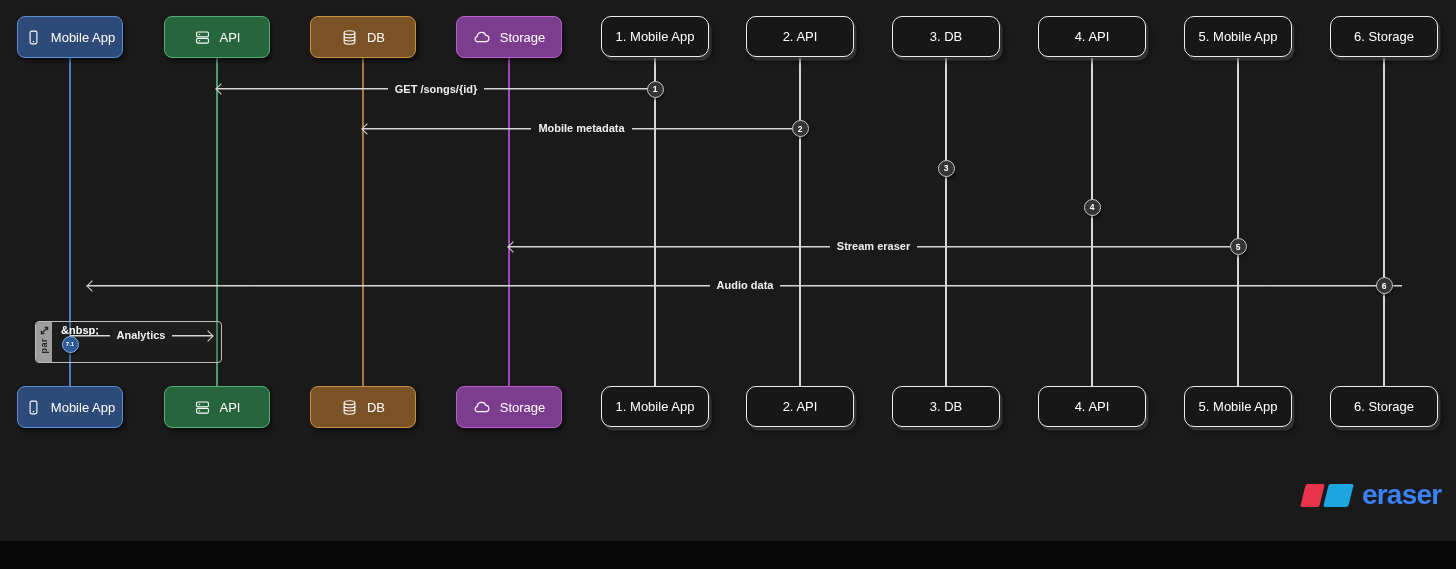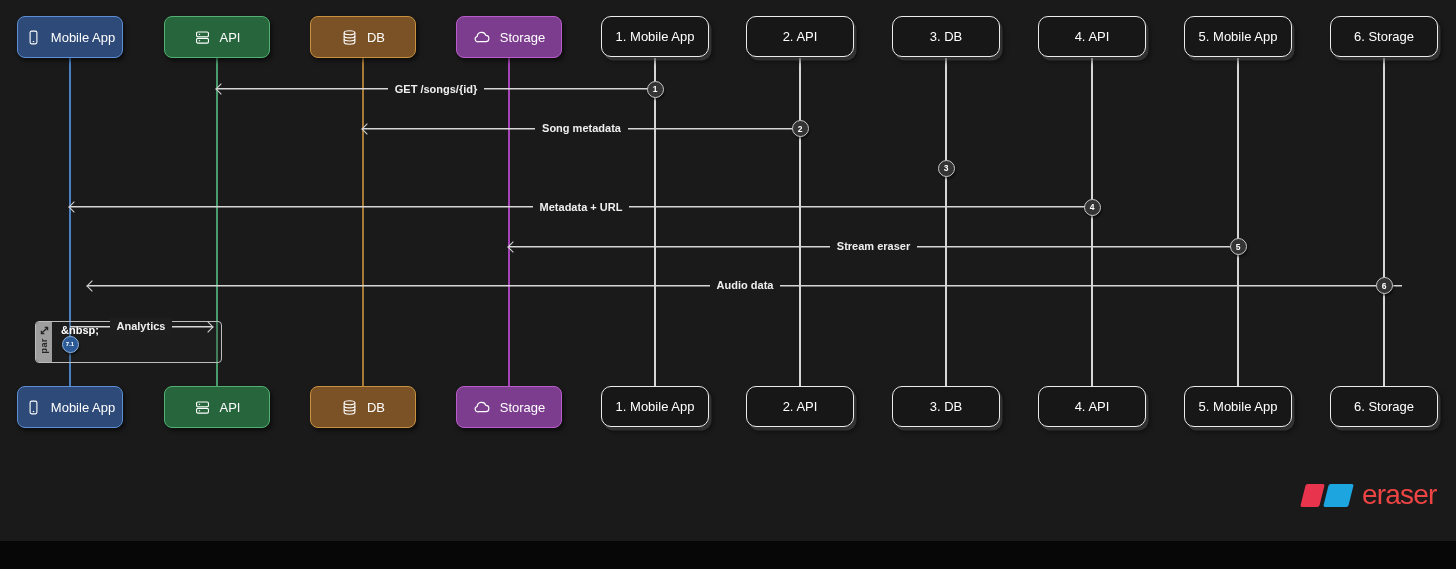--- a/index.html
+++ b/index.html
@@ -77,21 +77,21 @@
     font-size:9px; font-weight:700; color:#262626; letter-spacing:.5px;
   }
   .par-note {
     position:absolute; left:25px; top:2px; font-size:11px; font-weight:700; color:#fff;
   }
 
   
   .logo { position:absolute; left:1303px; top:480px; height:30px; display:flex; align-items:center; }
   .logo-red  { width:19px; height:23px; background:#e8344d; transform:skewX(-14deg); border-radius:2px; }
   .logo-blue { width:25px; height:23px; background:#1da5e0; transform:skewX(-14deg); border-radius:2px; margin-left:4px; }
-  .logo-text { color:#ef4444; font-size:28px; font-weight:400; letter-spacing:-.8px; margin-left:11px; line-height:30px;text-align:right; }
+  .logo-text { color:#3b82f6; font-size:28px; font-weight:700; letter-spacing:-.8px; margin-left:11px; line-height:30px;text-align:right; }
 </style>
 </head>
 <body>
 
 <div id="canvas">
 
   <div class="lifeline l-blue" style="left:69px"></div>
   <div class="lifeline l-green" style="left:216px"></div>
   <div class="lifeline l-brown" style="left:362px"></div>
   <div class="lifeline l-purple" style="left:508px"></div>
@@ -101,25 +101,21 @@
   <div class="lifeline l-gray" style="left:1091px"></div>
   <div class="lifeline l-gray" style="left:1237px"></div>
   <div class="lifeline l-gray" style="left:1383px"></div>
 
   <div class="message" style="left:217px; top:80.5px; width:438px">
     <span class="chev chev-left"></span>
     <span class="msg-label">GET /songs/{id}</span>
   </div>
   <div class="message" style="left:363px; top:120px; width:437px">
     <span class="chev chev-left"></span>
-    <span class="msg-label">Song metadata</span>
-  </div>
-  <div class="message" style="left:70px; top:198.5px; width:1022px">
-    <span class="chev chev-left"></span>
-    <span class="msg-label">Metadata + URL</span>
+    <span class="msg-label">Mobile metadata</span>
   </div>
   <div class="message" style="left:509px; top:238px; width:729px">
     <span class="chev chev-left"></span>
     <span class="msg-label">Stream eraser</span>
   </div>
   <div class="message" style="left:88px; top:277px; width:1314px">
     <span class="chev chev-left"></span>
     <span class="msg-label">Audio data</span>
   </div>
 
@@ -146,21 +142,21 @@
     <div class="par-tab">
       <svg width="11" height="11" viewBox="0 0 10 10" fill="none" stroke="#262626" stroke-width="1.2">
         <line x1="2.2" y1="7.8" x2="7.8" y2="2.2"></line>
         <polyline points="5.2,2.2 7.8,2.2 7.8,4.8"></polyline>
         <polyline points="2.2,5.2 2.2,7.8 4.8,7.8"></polyline>
       </svg>
       <span class="par-word">par</span>
     </div>
     <span class="par-note">&amp;nbsp;</span>
   </div>
-  <div class="message" style="left:70px; top:318px; width:142px">
+  <div class="message" style="left:70px; top:327px; width:142px">
     <span class="chev chev-right"></span>
     <span class="msg-label" style="background:#1e1e1e">Analytics</span>
   </div>
   <div class="mcircle blue" style="left:61.5px; top:335.5px">
       <span>7.1</span>
     </div>
 
   <div class="abox c-blue" style="left:17px; top:16px">
     <svg width="17" height="17" viewBox="0 0 20 20" fill="none" stroke="#fff" stroke-width="1.3">
       <rect x="6" y="2.5" width="8" height="15" rx="1.8"></rect>

